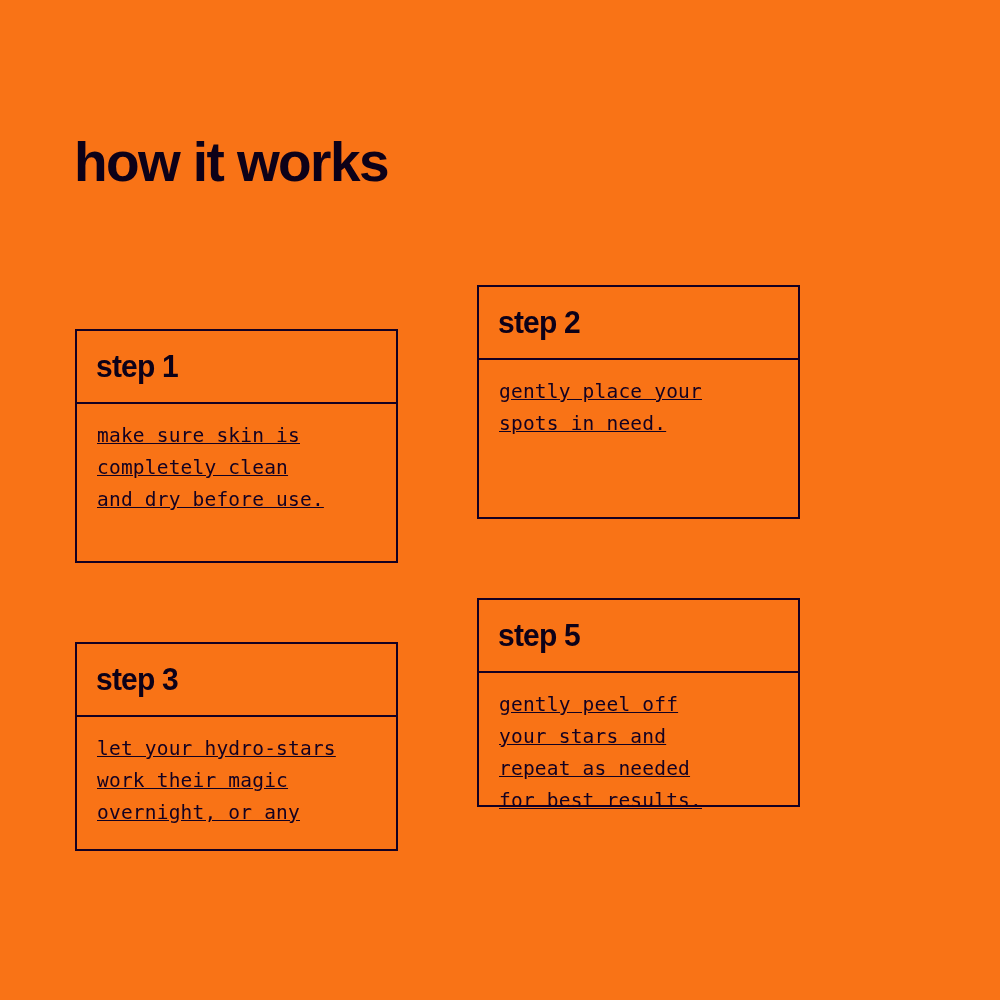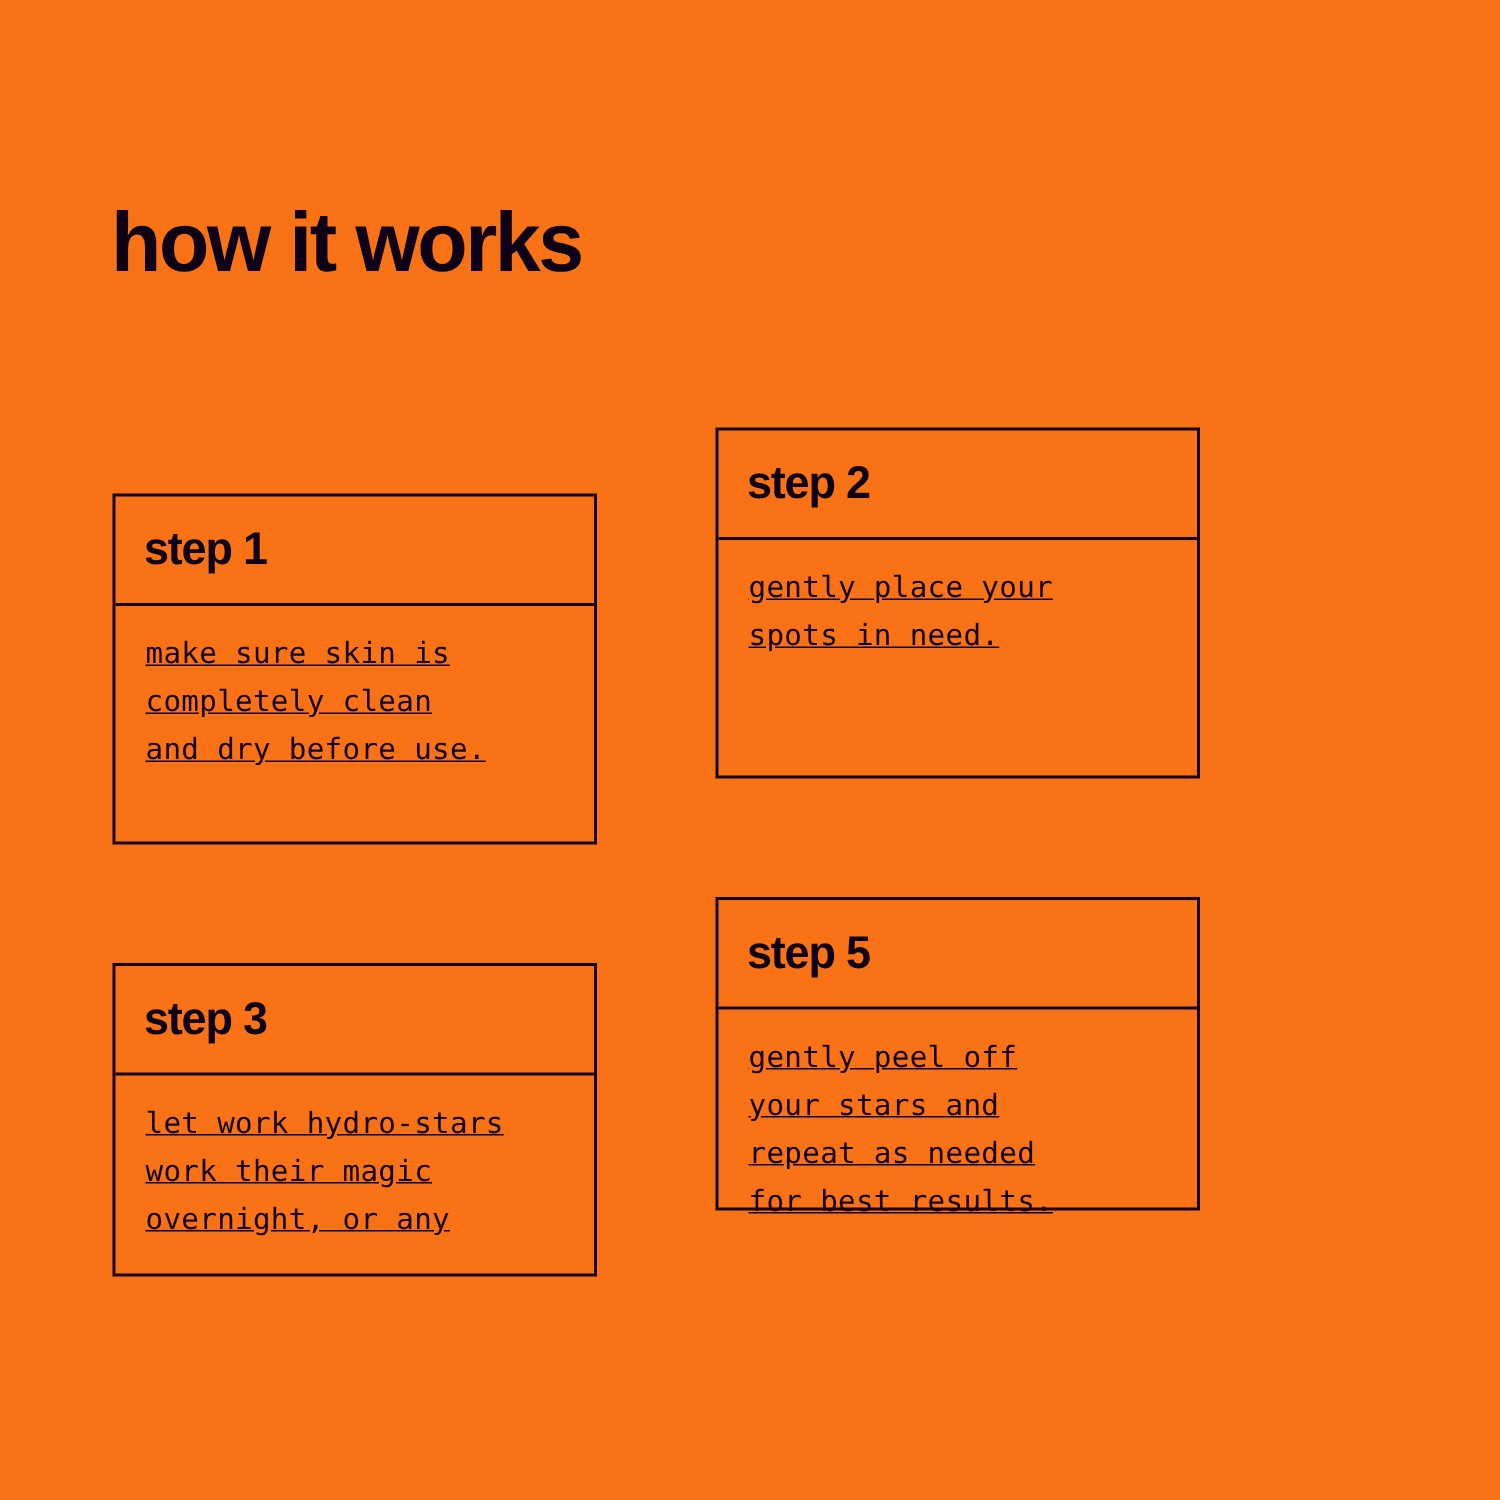--- a/index.html
+++ b/index.html
@@ -126,21 +126,21 @@
         <div class="step-body-line">gently place your</div>
         <div class="step-body-line">spots in need.</div>
       </div>
     </div>
 
     <div class="step-card col-1 row-2">
       <div class="step-header">
         <span class="step-header-label">step 3</span>
       </div>
       <div class="step-body">
-        <div class="step-body-line">let work hydro-stars</div>
+        <div class="step-body-line">let your hydro-stars</div>
         <div class="step-body-line">work their magic</div>
         <div class="step-body-line">overnight, or any</div>
       </div>
     </div>
 
     <div class="step-card col-2 row-2">
       <div class="step-header">
         <span class="step-header-label">step 5</span>
       </div>
       <div class="step-body">

